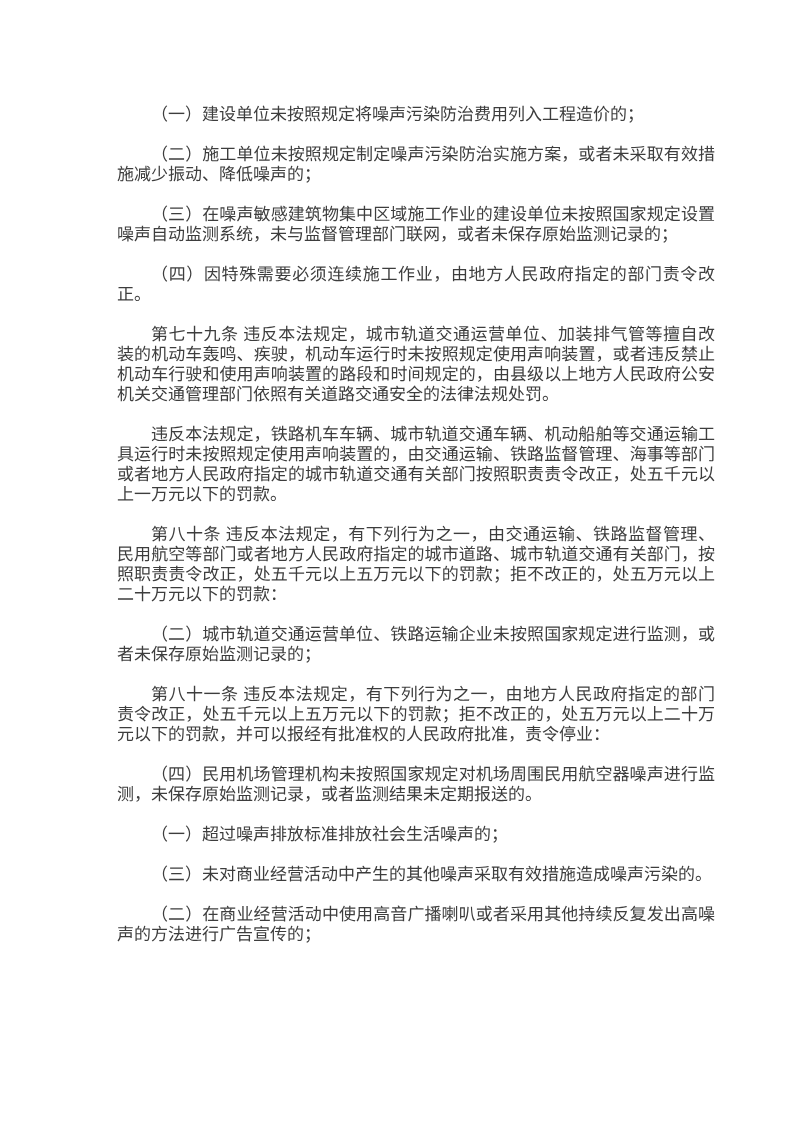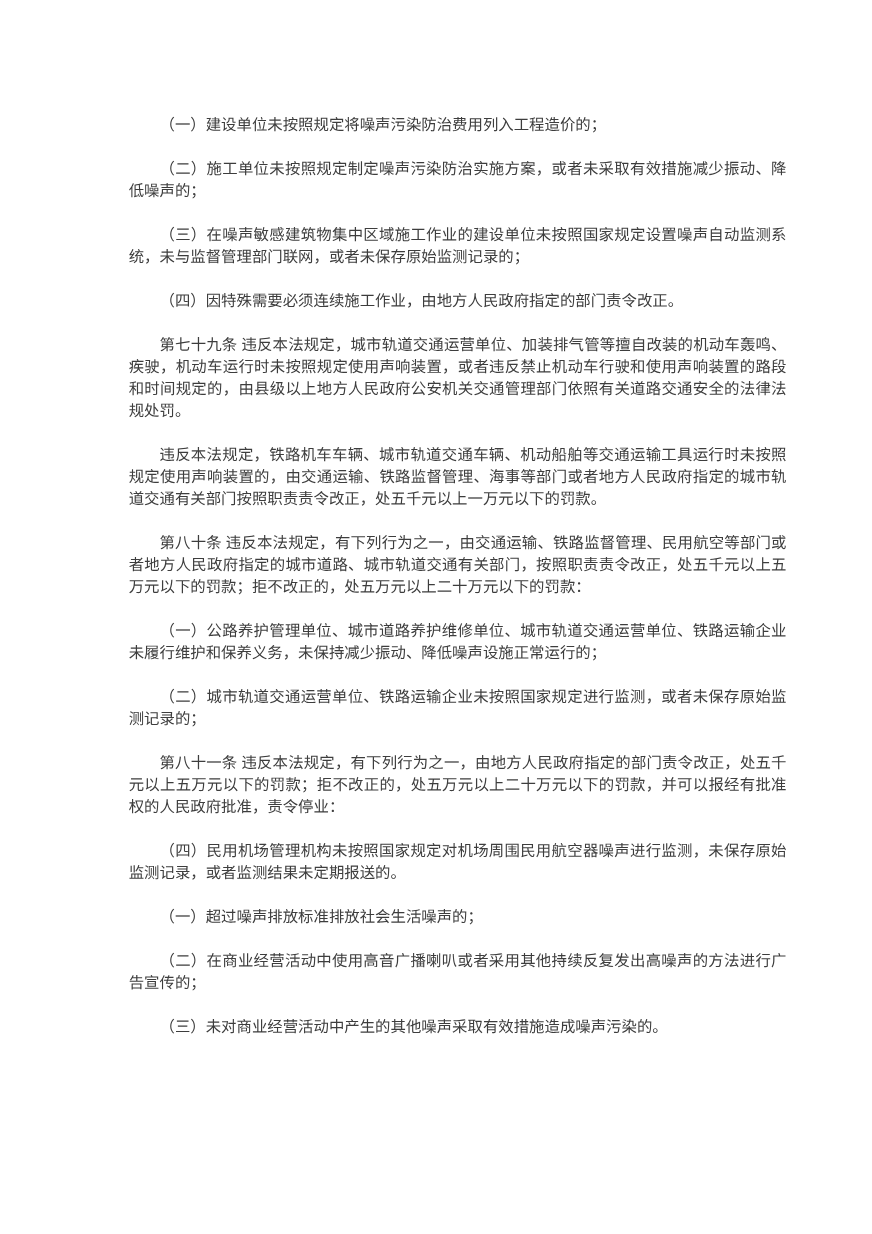--- a/index.html
+++ b/index.html
@@ -14,40 +14,39 @@
   }
   .page {
     box-sizing: border-box;
     width: 793px;
     min-height: 1122px;
     background: #ffffff;
     padding: 85px 78px 60px 117px;
   }
   .page p {
     font-family: "Liberation Serif", "DejaVu Serif", serif;
-    font-size: 14px;
+    font-size: 17px;
     line-height: 20px;
     color: #3d3d3d;
     margin: 20px 0;
     text-indent: 2em;
     text-align: justify;
     word-break: normal;
   }
 </style>
 </head>
 <body>
 
 <div class="page">
   <p>（一）建设单位未按照规定将噪声污染防治费用列入工程造价的；</p>
   <p>（二）施工单位未按照规定制定噪声污染防治实施方案，或者未采取有效措施减少振动、降低噪声的；</p>
   <p>（三）在噪声敏感建筑物集中区域施工作业的建设单位未按照国家规定设置噪声自动监测系统，未与监督管理部门联网，或者未保存原始监测记录的；</p>
   <p>（四）因特殊需要必须连续施工作业，由地方人民政府指定的部门责令改正。</p>
   <p>第七十九条 违反本法规定，城市轨道交通运营单位、加装排气管等擅自改装的机动车轰鸣、疾驶，机动车运行时未按照规定使用声响装置，或者违反禁止机动车行驶和使用声响装置的路段和时间规定的，由县级以上地方人民政府公安机关交通管理部门依照有关道路交通安全的法律法规处罚。</p>
   <p>违反本法规定，铁路机车车辆、城市轨道交通车辆、机动船舶等交通运输工具运行时未按照规定使用声响装置的，由交通运输、铁路监督管理、海事等部门或者地方人民政府指定的城市轨道交通有关部门按照职责责令改正，处五千元以上一万元以下的罚款。</p>
   <p>第八十条 违反本法规定，有下列行为之一，由交通运输、铁路监督管理、民用航空等部门或者地方人民政府指定的城市道路、城市轨道交通有关部门，按照职责责令改正，处五千元以上五万元以下的罚款；拒不改正的，处五万元以上二十万元以下的罚款：</p>
-  <p>（一）公路养护管理单位、城市道路养护维修单位、城市轨道交通运营单位、铁路运输企业未履行维护和保养义务，未保持减少振动、降低噪声设施正常运行的；</p>
   <p>（二）城市轨道交通运营单位、铁路运输企业未按照国家规定进行监测，或者未保存原始监测记录的；</p>
   <p>第八十一条 违反本法规定，有下列行为之一，由地方人民政府指定的部门责令改正，处五千元以上五万元以下的罚款；拒不改正的，处五万元以上二十万元以下的罚款，并可以报经有批准权的人民政府批准，责令停业：</p>
   <p>（四）民用机场管理机构未按照国家规定对机场周围民用航空器噪声进行监测，未保存原始监测记录，或者监测结果未定期报送的。</p>
   <p>（一）超过噪声排放标准排放社会生活噪声的；</p>
+  <p>（三）未对商业经营活动中产生的其他噪声采取有效措施造成噪声污染的。</p>
   <p>（二）在商业经营活动中使用高音广播喇叭或者采用其他持续反复发出高噪声的方法进行广告宣传的；</p>
-  <p>（三）未对商业经营活动中产生的其他噪声采取有效措施造成噪声污染的。</p>
 </div>
 
 </body></html>

